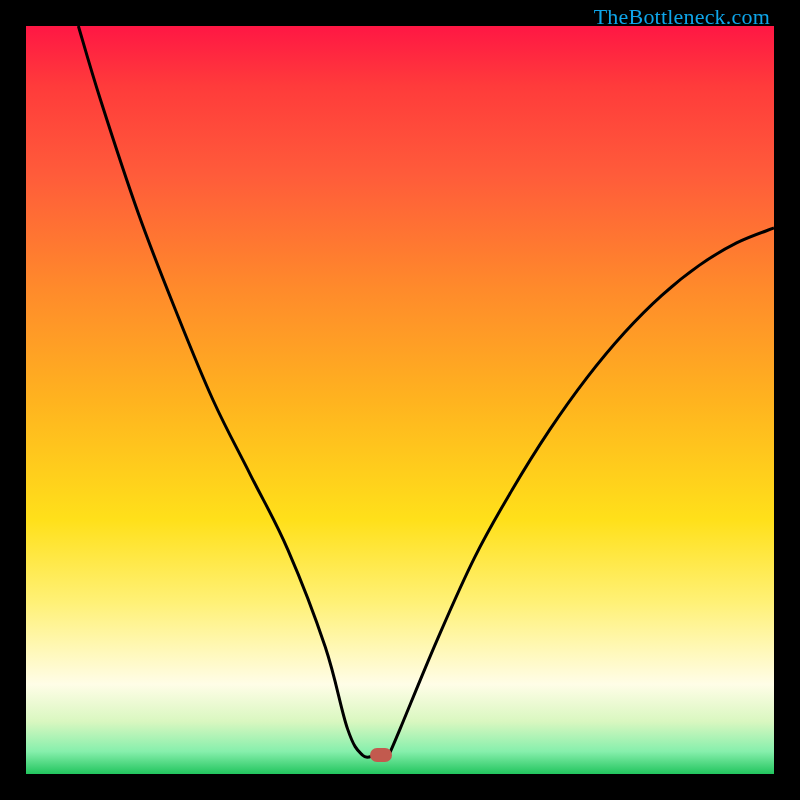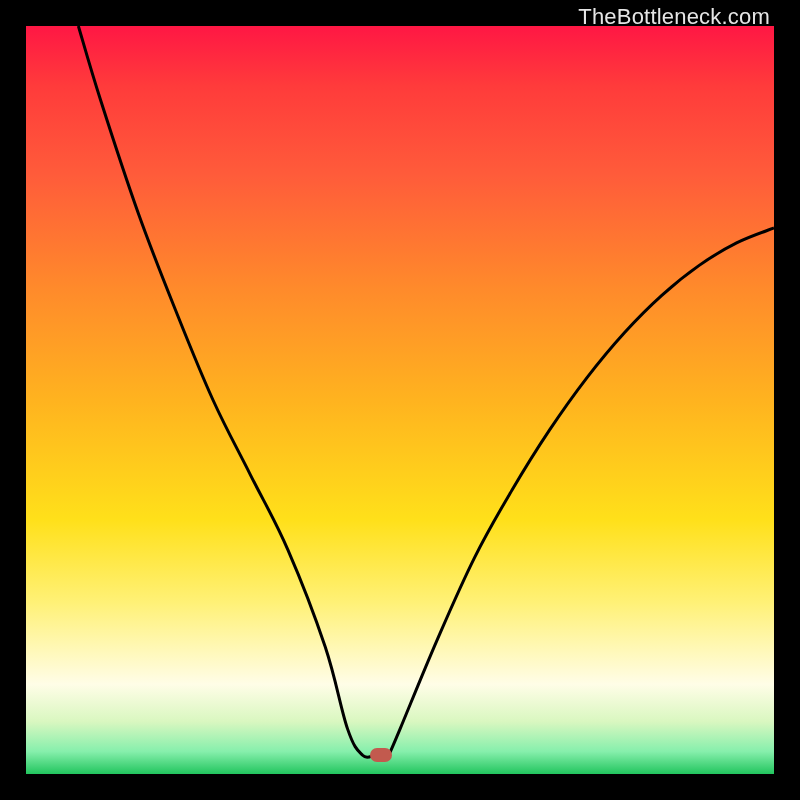--- a/index.html
+++ b/index.html
@@ -35,23 +35,23 @@
       #fff176 77%,
       #fffde7 88%,
       #d9f7c0 93%,
       #86efac 97%,
       #22c55e 100%);
   }
   .watermark {
     position: absolute;
     top: 4px;
     right: 30px;
-    font-family: Liberation Sans, sans-serif;
+    font-family: Liberation Serif, serif;
     font-size: 22px;
-    color: #e5e5e5;
+    color: #0ea5e9;
     font-weight: 500;
     letter-spacing: 0.2px;
   }
   svg.curve {
     position: absolute;
     left: 0;
     top: 0;
     width: 748px;
     height: 748px;
   }

